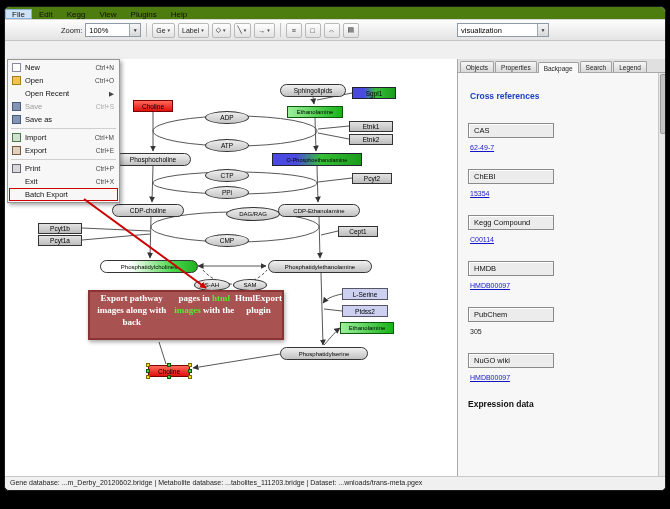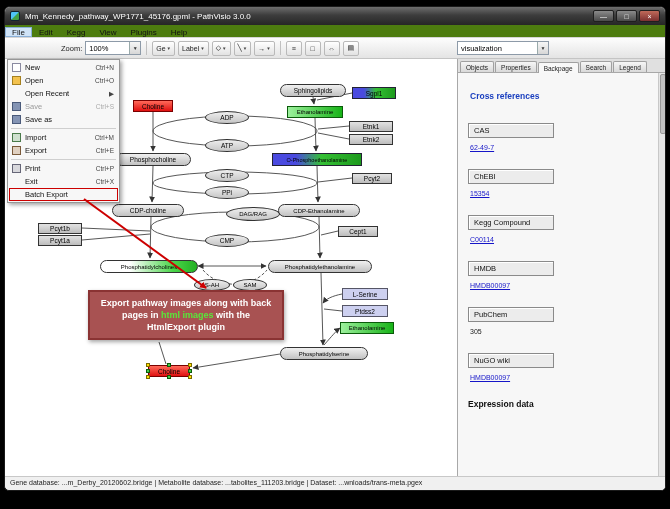--- a/index.html
+++ b/index.html
@@ -64,22 +64,22 @@
   .k-split   { background:linear-gradient(90deg,#4a4ae0 0 26%,#35c035 55%,#1d9a1d); border-color:#223; }
   .k-purple  { background:#cdd0f0; border-color:#556; }
 
   .handle { position:absolute; width:4px; height:4px; background:#ffe000;
             border:1px solid #7a6a00; z-index:6; }
   .handle.mid { background:#44cc44; border-color:#0a5a0a; }
 
   .annotation { position:absolute; left:83px; top:231px; width:196px; height:50px;
                 background:#a85252; border:2px solid #8a3333; color:#fff; z-index:10;
                 font-weight:bold; font-size:9px; line-height:1.35; text-align:center;
-                display:flex; flex-direction:column; justify-content:center;
-                box-shadow:1px 2px 4px rgba(0,0,0,.35); }
+                display:flex; flex-direction:row; justify-content:center;
+                box-shadow:1px 2px 4px rgba(0,0,0,.35);font-family:Liberation Serif, serif; }
 
   
   .sidebar { flex:1; background:#ededed; display:flex; flex-direction:column; position:relative; }
   .tabs { display:flex; gap:1px; padding:2px 2px 0 2px; background:#e0e0e0;
           border-bottom:1px solid #a8a8a8; font-size:6.5px; }
   .tab { padding:2px 5px 1px 5px; background:linear-gradient(#f6f6f6,#d9d9d9);
          border:1px solid #a0a0a0; border-bottom:none; border-radius:2px 2px 0 0; color:#222; }
   .tab.active { background:#f8f8f8; position:relative; top:1px; }
   .sb-content { flex:1; background:#f7f7f7; padding:10px 8px 4px 10px; position:relative;
                 font-size:7.5px; overflow:hidden; }
@@ -121,29 +121,20 @@
   .mitem.dis .msc { color:#aaa; }
   .msep { height:1px; background:#cfcfcf; margin:2px 2px; }
 
   .overlay { position:absolute; left:0; top:0; z-index:200; pointer-events:none; }
 </style>
 </head>
 <body>
 
 <div class="window">
 
-  <div class="titlebar">
-    <span class="appicon"></span>
-    <span class="title">Mm_Kennedy_pathway_WP1771_45176.gpml - PathVisio 3.0.0</span>
-    <span class="winbtns">
-      <span class="wbtn">—</span>
-      <span class="wbtn">□</span>
-      <span class="wbtn close">×</span>
-    </span>
-  </div>
 
   <div class="menubar">
       <span class="menu open">File</span>
       <span class="menu">Edit</span>
       <span class="menu">Kegg</span>
       <span class="menu">View</span>
       <span class="menu">Plugins</span>
       <span class="menu">Help</span>
     </div>
 

